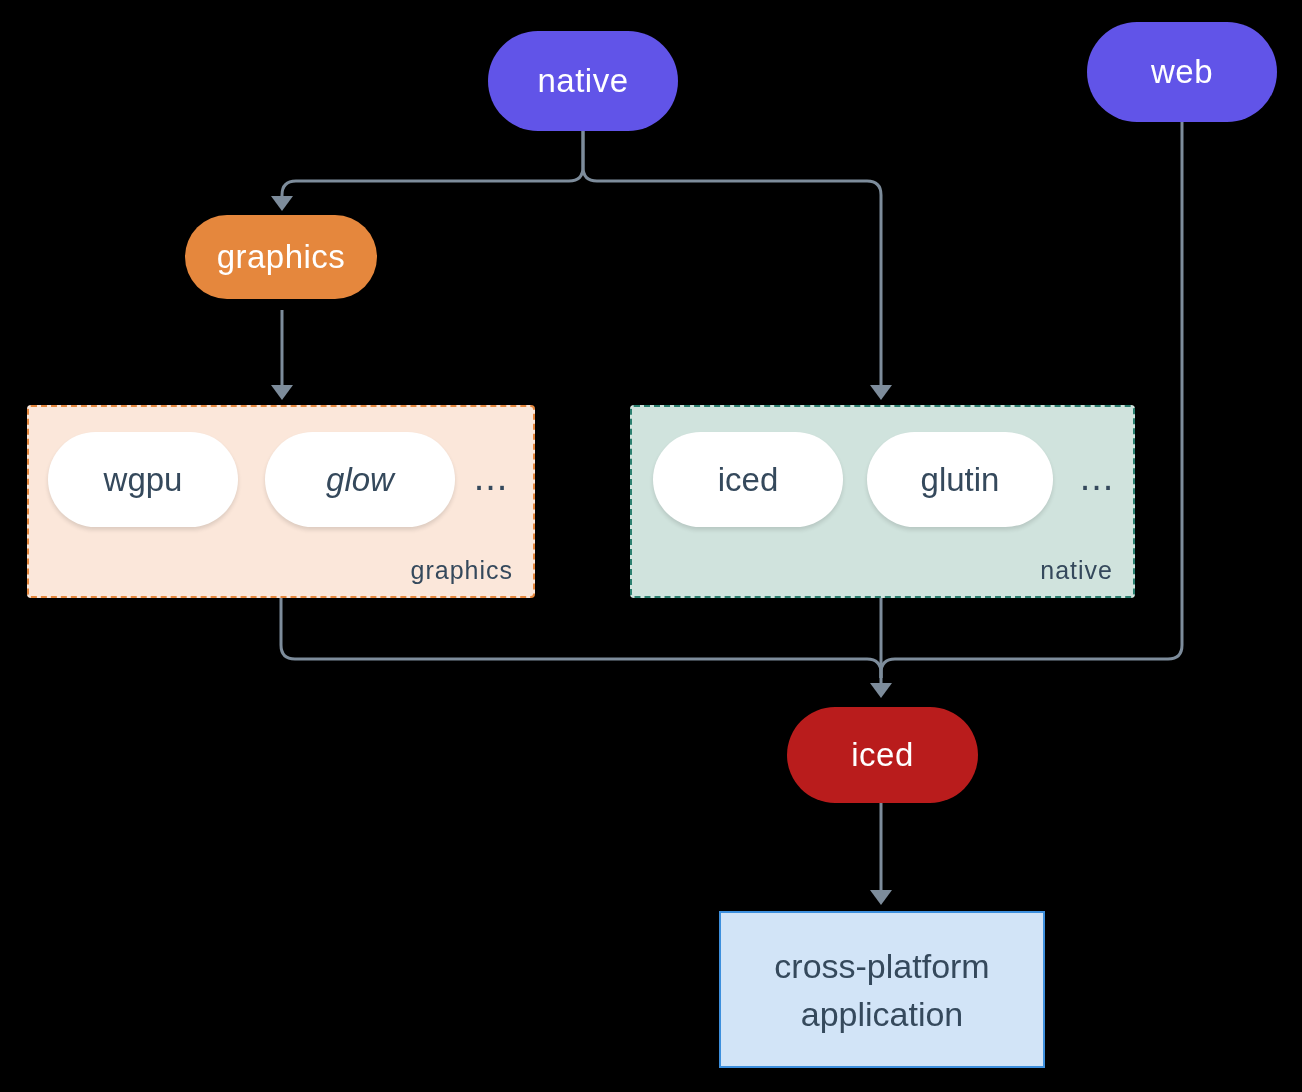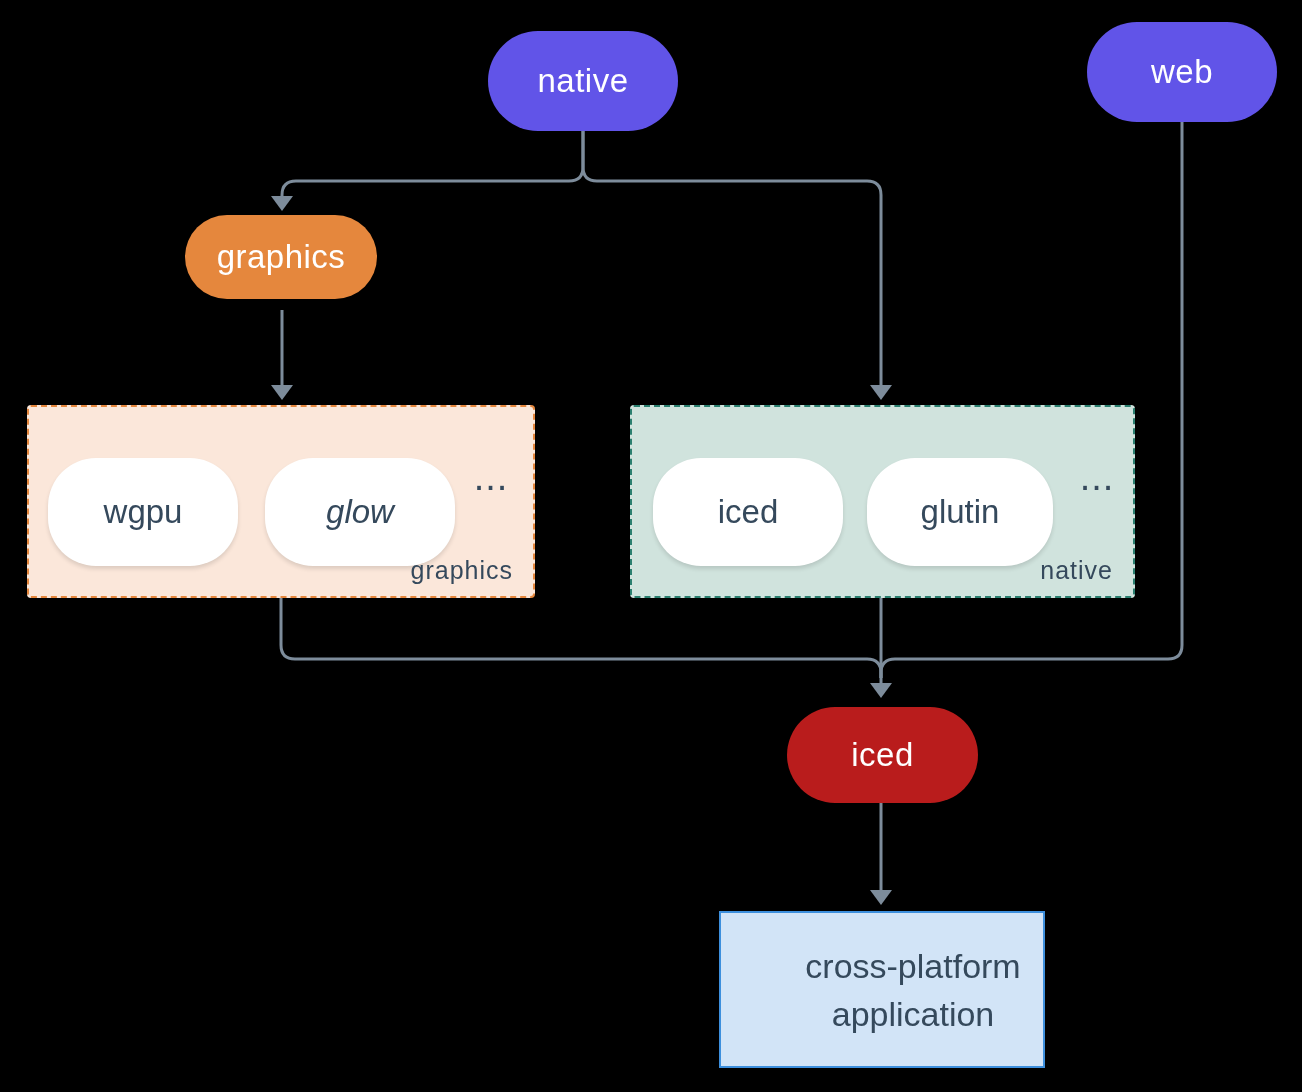--- a/index.html
+++ b/index.html
@@ -47,23 +47,22 @@
     position: absolute;
     display: flex;
     align-items: center;
     justify-content: center;
     border-radius: 48px;
     font-size: 33px;
     color: #35495c;
     background: #ffffff;
     box-shadow: 0 3px 4px rgba(0,0,0,0.12);
     width: 190px;
-    height: 108px;
+    height: 95px;
     top: 432px;
-    margin-top: 26px;
   }
   .pill-wgpu   { left: 48px; }
   .pill-glow   { left: 265px; font-style: italic; }
   .pill-winit  { left: 653px; }
   .pill-glutin { left: 867px; width: 186px; }
   .group-box {
     position: absolute;
     top: 405px;
     height: 193px;
     border-radius: 4px;
@@ -106,21 +105,21 @@
     position: absolute;
     left: 719px;
     top: 911px;
     width: 326px;
     height: 157px;
     box-sizing: border-box;
     background: #d2e4f7;
     border: 2px solid #3d8fdd;
     display: flex;
     align-items: center;
-    justify-content: flex-end;
+    justify-content: center;
     text-align: center;
     font-size: 34px;
     line-height: 48px;
     color: #35495c;
   }
   .app-box .app-label {
     width: 260px;
   }
 </style>
 </head>

